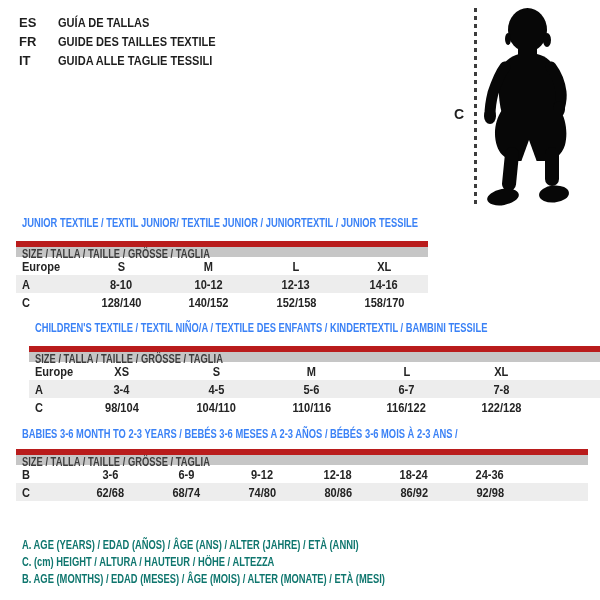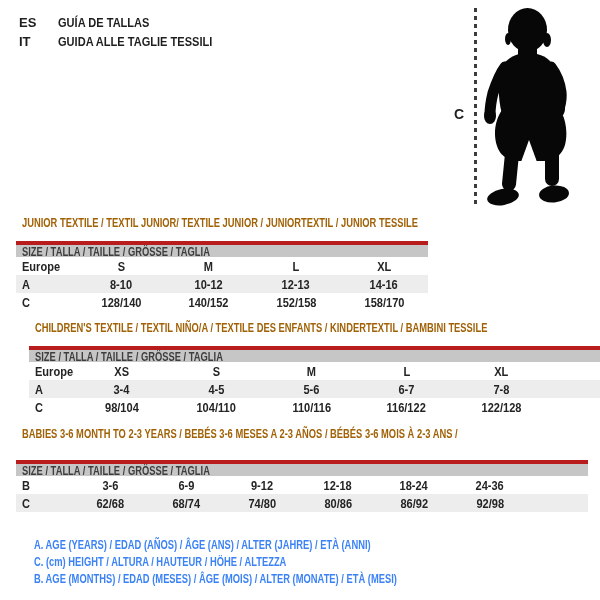--- a/index.html
+++ b/index.html
@@ -24,42 +24,45 @@
     background-image:repeating-linear-gradient(to bottom,#3c3c3c 0px,#3c3c3c 4px,transparent 4px,transparent 8px);
   }
   .c-label { position:absolute; left:454px; top:106px; font-size:14px; }
   .baby { position:absolute; left:482px; top:4px; }
 
   
   .tbl { position:absolute; }
   .t1 { left:16px; top:217px; width:412px; }
   .t2 { left:29px; top:322px; width:572px; }
   .t3 { left:16px; top:425px; width:572px; }
-  .t-title { font-size:13px; line-height:12px; margin:0 0 12px 6px; color:#a16207; }
-  .t3 .t-title { line-height:17px; margin-bottom:18px;text-align:center; }
+  .t-title { font-size:13px; line-height:12px; margin:0 0 12px 6px; color:#3b82f6; }
+  .t3 .t-title { line-height:17px; margin-bottom:7px;text-align:center; }
   .t-bar {
-    height:16px; line-height:14px; background:#c6c6c6; border-top:4px solid #b91c1c;
+    height:16px; line-height:14px; background:#c6c6c6; border-top:6px solid #b91c1c;
     padding-left:6px; color:#3d3d3d; font-size:13px;
   }
   table.grid { width:100%; border-collapse:collapse; table-layout:fixed; font-size:13px; color:#242424; }
   table.grid td { height:18px; text-align:center; vertical-align:middle; padding:0; overflow:hidden;margin-top:39px; }
   table.grid td.lbl { text-align:left; padding-left:6px; }
   tr.shade { background:#ededed; }
 
   
-  .legend { position:absolute; left:22px; top:536px; font-size:13px; line-height:17px; color:#3b82f6;margin-left:12px; }
+  .legend { position:absolute; left:22px; top:536px; font-size:13px; line-height:17px; color:#0f766e; }
 </style>
 </head>
 <body>
 
 <div class="page">
 
   <div class="lang-list">
     <div class="lang-row">
       <span class="code">ES</span><span class="c85">GUÍA DE TALLAS</span>
+    </div>
+    <div class="lang-row">
+      <span class="code">FR</span><span class="c85">GUIDE DES TAILLES TEXTILE</span>
     </div>
     <div class="lang-row">
       <span class="code">IT</span><span class="c85">GUIDA ALLE TAGLIE TESSILI</span>
     </div>
   </div>
 
   <div class="dash-line"></div>
   <div class="c-label">C</div>
   <svg class="baby" viewBox="0 0 100 205" width="100" height="205" aria-hidden="true">
     <g fill="#070707" stroke="none">

